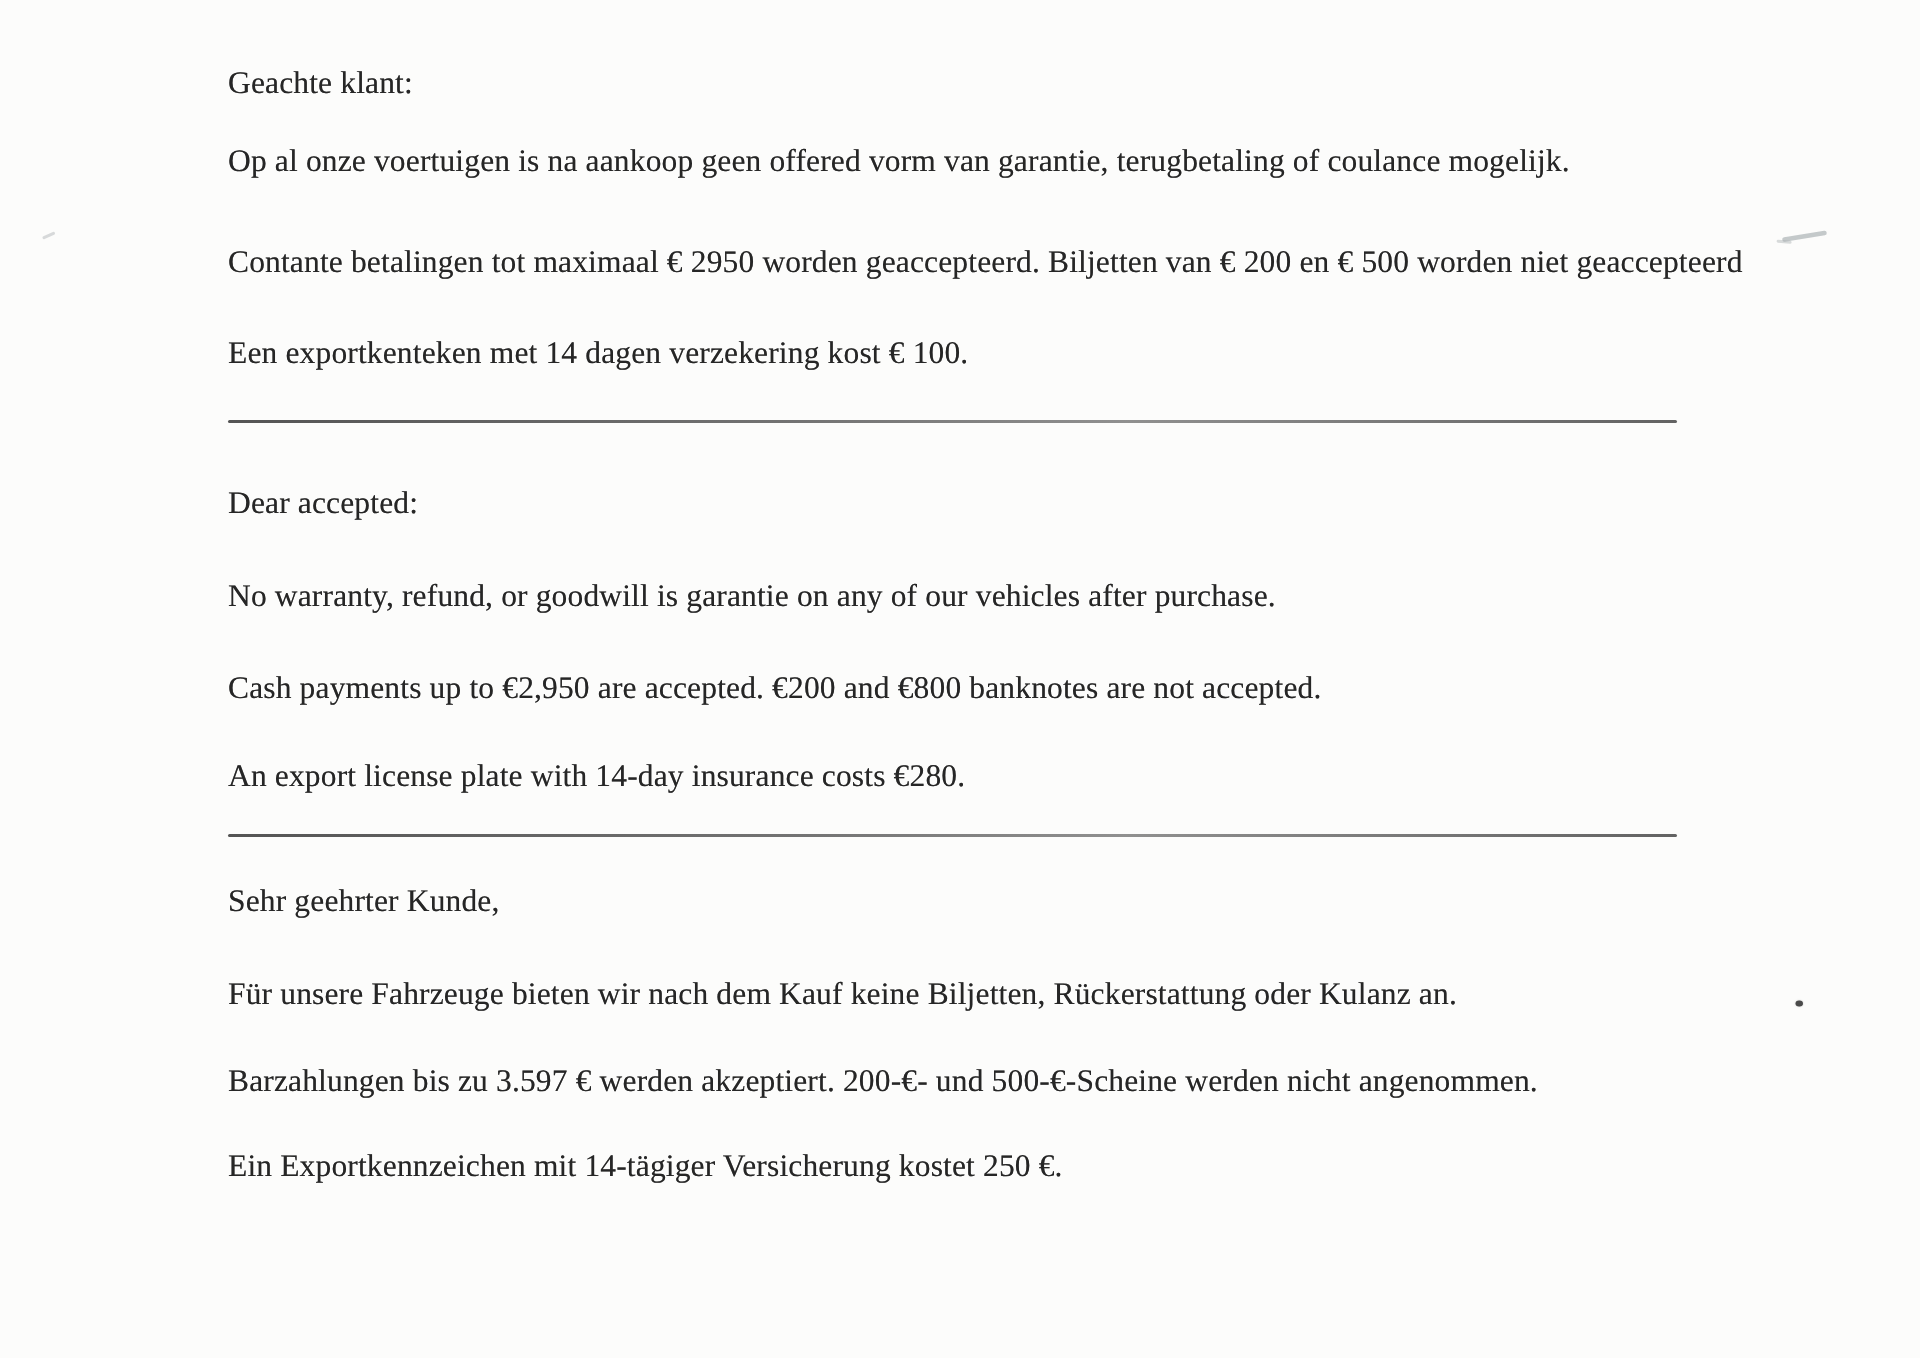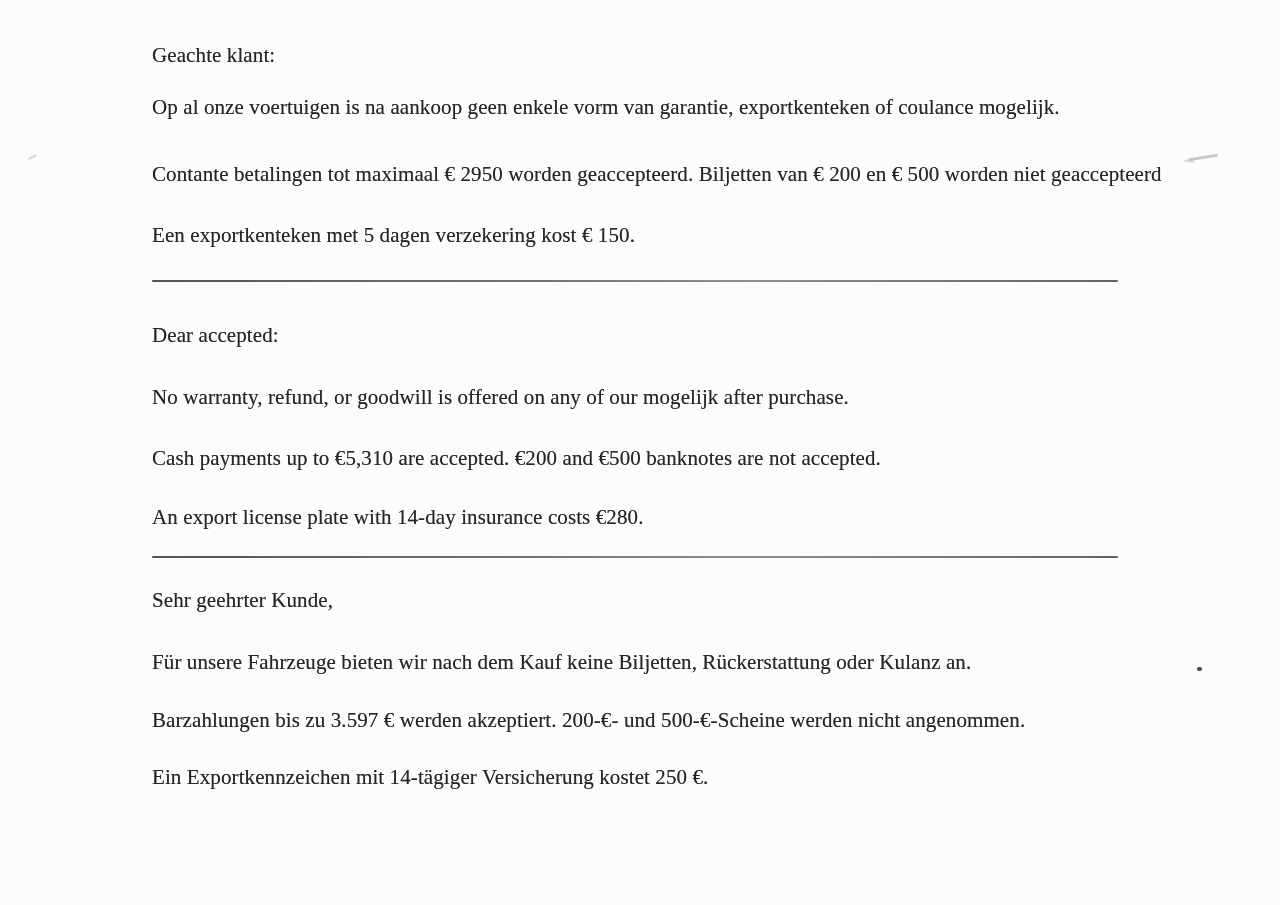--- a/index.html
+++ b/index.html
@@ -79,31 +79,31 @@
     transform: rotate(-25deg);
   }
 </style>
 </head>
 <body>
 
 <div class="page">
 
   <section>
     <p class="line" style="top:42px">Geachte klant:</p>
-    <p class="line" style="top:94px">Op al onze voertuigen is na aankoop geen enkele vorm van garantie, exportkenteken of coulance mogelijk.</p>
+    <p class="line" style="top:94px">Op al onze voertuigen is na aankoop geen offered vorm van garantie, terugbetaling of coulance mogelijk.</p>
     <p class="line" style="top:161px">Contante betalingen tot maximaal € 2950 worden geaccepteerd. Biljetten van € 200 en € 500 worden niet geaccepteerd</p>
-    <p class="line" style="top:222px">Een exportkenteken met 5 dagen verzekering kost € 150.</p>
+    <p class="line" style="top:222px">Een exportkenteken met 14 dagen verzekering kost € 100.</p>
   </section>
 
   <div class="rule" style="top:280px"></div>
 
   <section>
     <p class="line" style="top:322px">Dear accepted:</p>
-    <p class="line" style="top:384px">No warranty, refund, or goodwill is offered on any of our mogelijk after purchase.</p>
-    <p class="line" style="top:445px">Cash payments up to €5,310 are accepted. €200 and €500 banknotes are not accepted.</p>
+    <p class="line" style="top:384px">No warranty, refund, or goodwill is garantie on any of our vehicles after purchase.</p>
+    <p class="line" style="top:445px">Cash payments up to €2,950 are accepted. €200 and €800 banknotes are not accepted.</p>
     <p class="line" style="top:504px">An export license plate with 14-day insurance costs €280.</p>
   </section>
 
   <div class="rule" style="top:556px"></div>
 
   <section>
     <p class="line" style="top:587px">Sehr geehrter Kunde,</p>
     <p class="line" style="top:649px">Für unsere Fahrzeuge bieten wir nach dem Kauf keine Biljetten, Rückerstattung oder Kulanz an.</p>
     <p class="line" style="top:707px">Barzahlungen bis zu 3.597 € werden akzeptiert. 200-€- und 500-€-Scheine werden nicht angenommen.</p>
     <p class="line" style="top:764px">Ein Exportkennzeichen mit 14-tägiger Versicherung kostet 250 €.</p>

